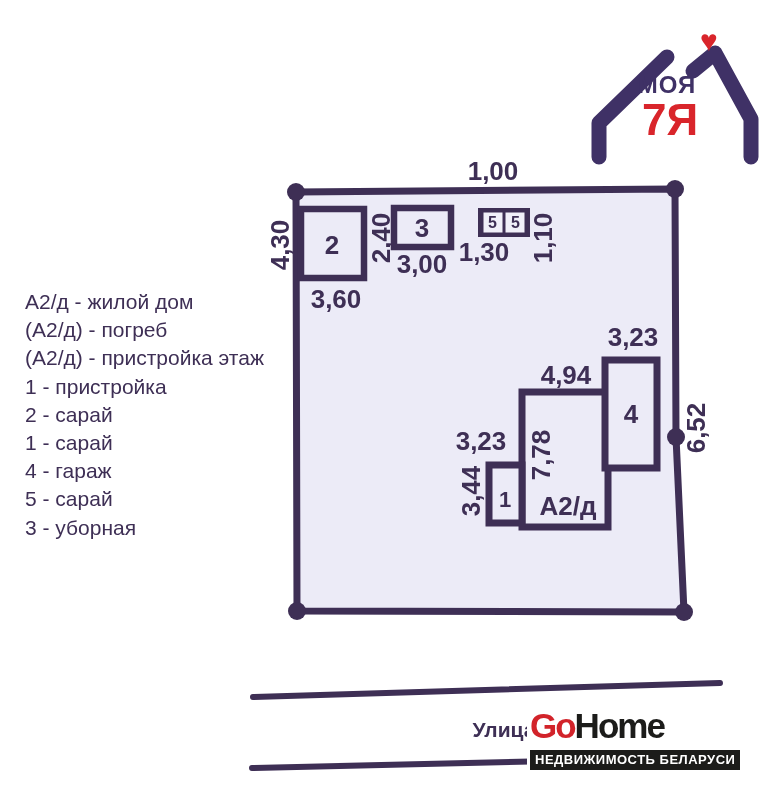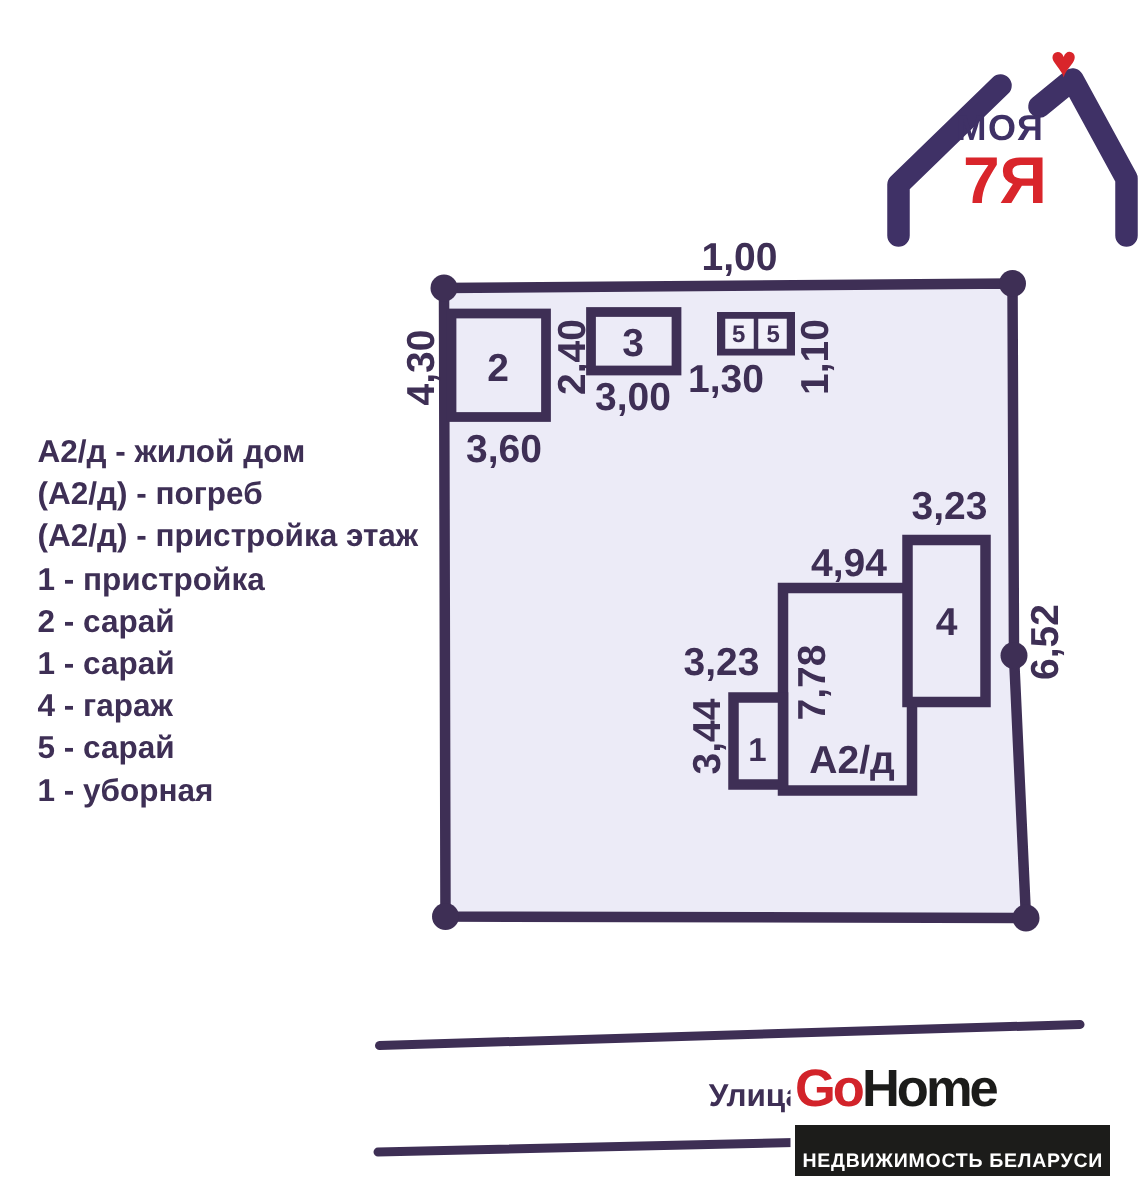--- a/index.html
+++ b/index.html
@@ -5,21 +5,21 @@
   html,body{margin:0;padding:0;}
   body{
     width:765px;height:800px;position:relative;overflow:hidden;
     background:#ffffff;
     font-family:"Liberation Sans","DejaVu Sans",sans-serif;
   }
 
   
   .legend{
     position:absolute;left:25px;top:288px;width:300px;
-    color:#3e2f55;font-size:21px;font-weight:700;line-height:28.2px;
+    color:#3e2f55;font-size:21px;font-weight:400;line-height:28.2px;
     white-space:nowrap;
   }
 
   
   svg.plan{position:absolute;left:0;top:0;z-index:2;}
 
   .plan text{
     font-family:"Liberation Sans","DejaVu Sans",sans-serif;
     font-weight:700;fill:#3e2f55;
   }
@@ -37,37 +37,37 @@
   }
   .gohome-word{
     font-size:35px;font-weight:700;letter-spacing:-2px;line-height:52px;
     white-space:nowrap;
   }
   .gohome-word .go{color:#d2232a;}
   .gohome-word .home{color:#1c1c1a;}
   .gohome-bar{
     background:#1c1c1a;color:#ffffff;
     font-size:13px;font-weight:700;letter-spacing:0.5px;
-    padding:16px 5px 3px 5px;margin-top:-2px;text-align:center;
+    padding:2px 5px 3px 5px;margin-top:-2px;text-align:center;
     white-space:nowrap;
   }
 </style>
 </head>
 <body>
 
 <div class="legend">
   <div>А2/д - жилой дом</div>
   <div>(А2/д) - погреб</div>
   <div>(А2/д) - пристройка этаж</div>
   <div>1 - пристройка</div>
   <div>2 - сарай</div>
   <div>1 - сарай</div>
   <div>4 - гараж</div>
   <div>5 - сарай</div>
-  <div>1 - уборная</div>
+  <div>3 - уборная</div>
 </div>
 
 <svg class="plan" width="765" height="800" viewBox="0 0 765 800">
 
   <polygon points="296,192 675,189 676,437 684,612 297,611" fill="#ecebf7" stroke="#3e2f55" stroke-width="7" stroke-linejoin="round"></polygon>
 
   <circle cx="296" cy="192" r="9" fill="#3e2f55"></circle>
   <circle cx="675" cy="189" r="9" fill="#3e2f55"></circle>
   <circle cx="676" cy="437" r="9" fill="#3e2f55"></circle>
   <circle cx="684" cy="612" r="9" fill="#3e2f55"></circle>

